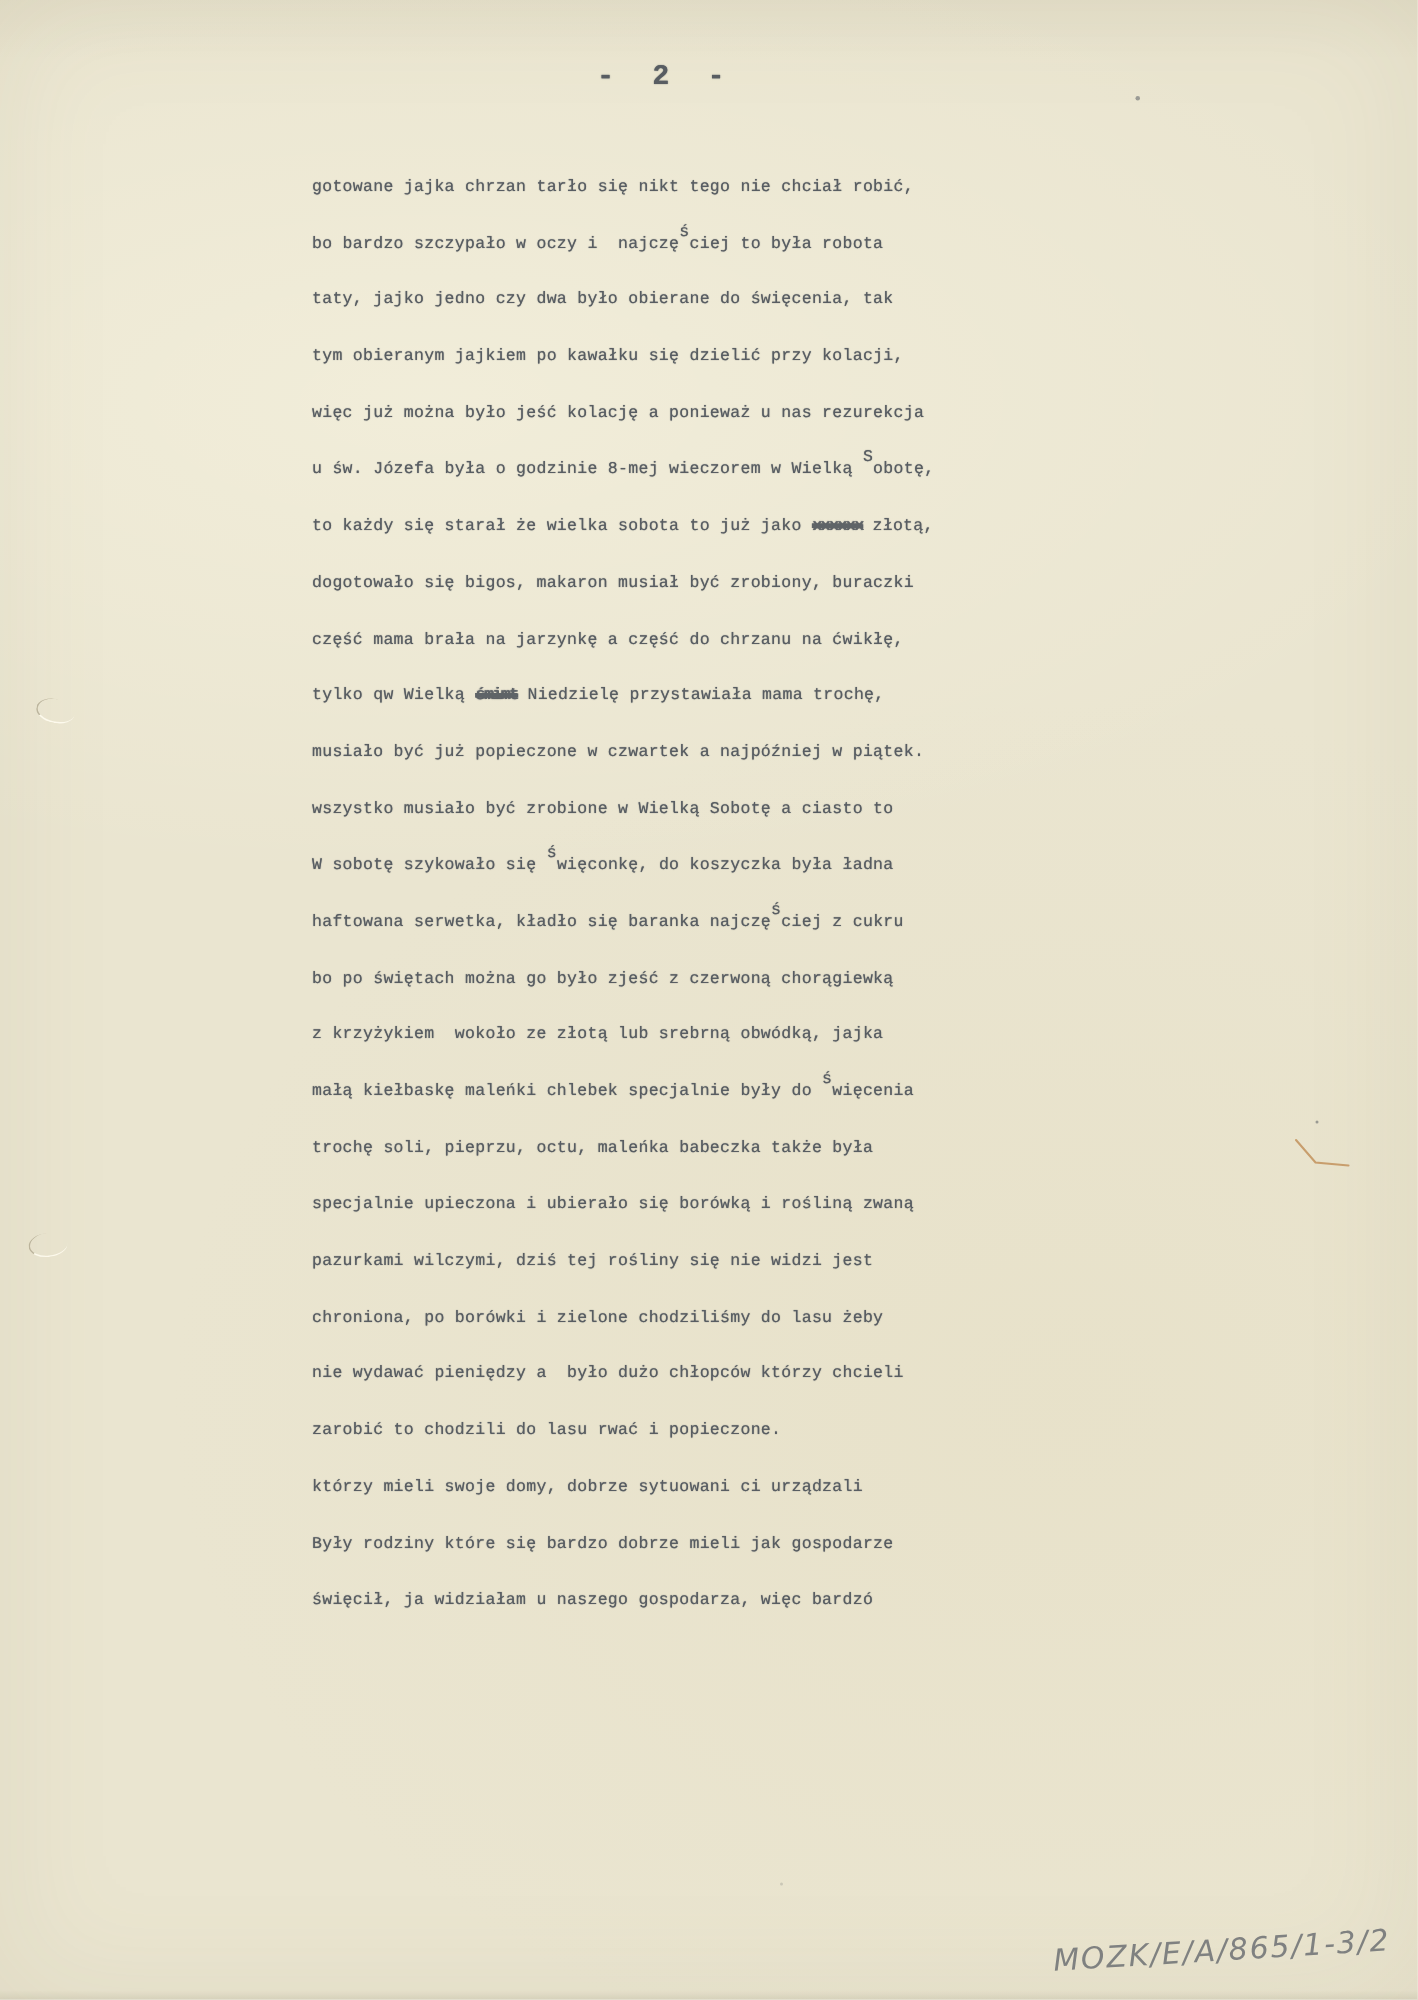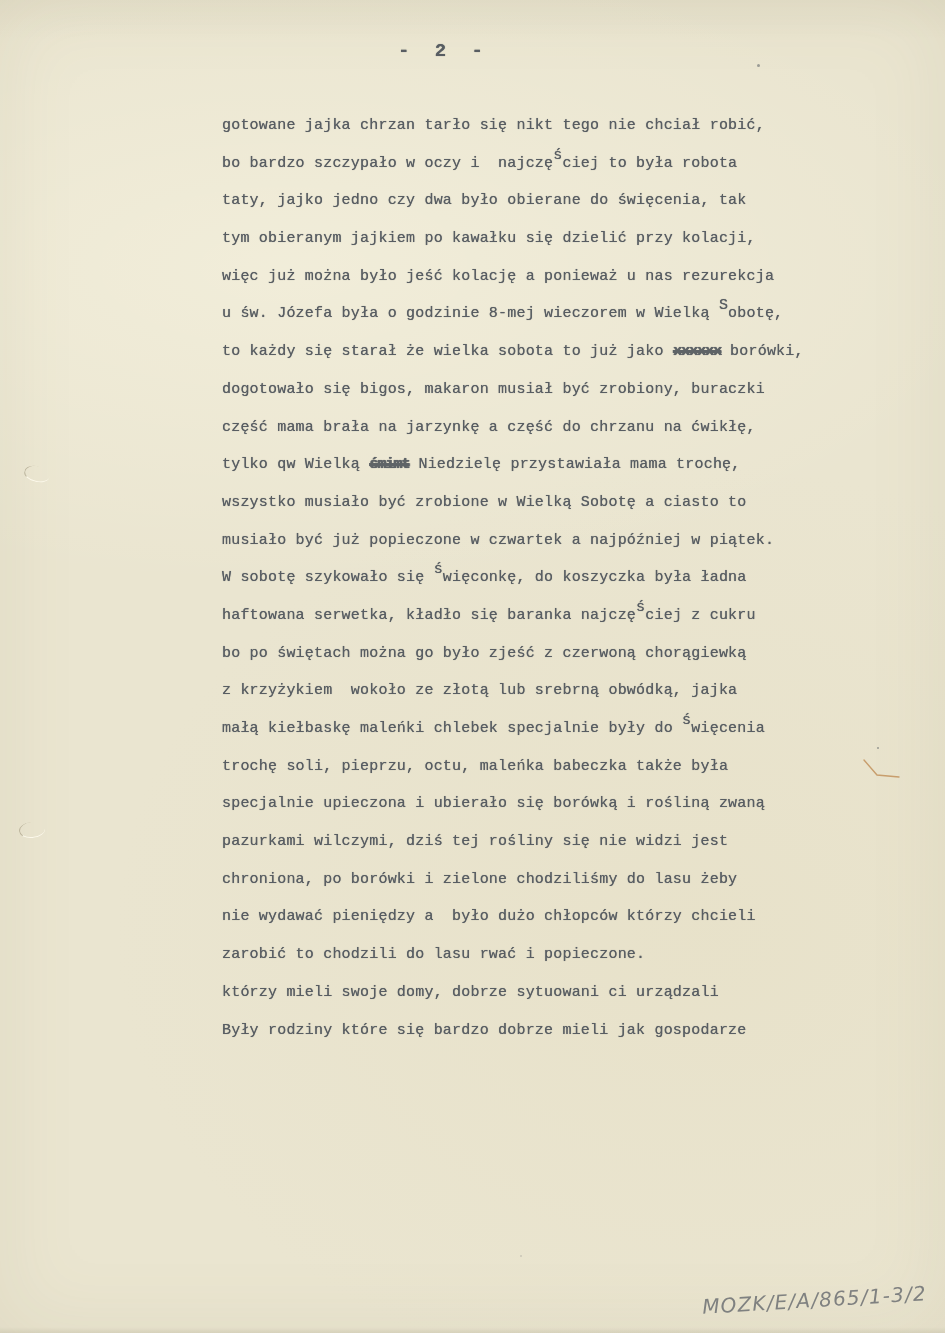--- a/index.html
+++ b/index.html
@@ -28,35 +28,35 @@
     text-align: center;
     font-size: 19px;
     font-weight: bold;
     letter-spacing: 7px;
     color: var(--ink, #585d62);
     text-shadow: 0 0 0.8px rgba(80,86,92,0.9);
   }
 
   .text-block {
     position: absolute;
-    left: 222px;
+    left: 208px;
     top: 107px;
     width: 700px;
-    font-size: 15px;
+    font-size: 11px;
     line-height: 37.7px;
     color: var(--ink, #585d62);
     letter-spacing: 0.2px;
     text-shadow: 0 0 0.7px rgba(80,86,92,0.85);
   }
   .line { white-space: pre; height: 37.7px; }
 
   .sup { position: relative; top: -8px; }
 
   .strike {
-    font-weight: bold;
+    font-weight: normal;
     letter-spacing: -1px;
     text-decoration: line-through;
     text-decoration-thickness: 3px;
     text-shadow: 0 0 1px var(--ink, #585d62), 0.7px 0.3px 0 var(--ink, #585d62);
     opacity: 0.95;
   }
 
   .archival-ref {
     position: absolute;
     left: 702px;
@@ -100,39 +100,40 @@
 
   <div class="page-number">- 2 -</div>
 
   <div class="text-block">
       <div class="line"><span>gotowane jajka chrzan tarło się nikt tego nie chciał robić,</span></div>
       <div class="line"><span>bo bardzo szczypało w oczy i  najczę</span><span class="sup">ś</span><span>ciej to była robota</span></div>
       <div class="line"><span>taty, jajko jedno czy dwa było obierane do święcenia, tak</span></div>
       <div class="line"><span>tym obieranym jajkiem po kawałku się dzielić przy kolacji,</span></div>
       <div class="line"><span>więc już można było jeść kolację a ponieważ u nas rezurekcja</span></div>
       <div class="line"><span>u św. Józefa była o godzinie 8-mej wieczorem w Wielką </span><span class="sup">S</span><span>obotę,</span></div>
-      <div class="line"><span>to każdy się starał że wielka sobota to już jako </span><span class="strike">xxxxxx</span><span> borówki,</span></div>
+      <div class="line"><span>to każdy się starał że wielka sobota to już jako </span><span class="strike">xxxxxx</span><span> złotą,</span></div>
       <div class="line"><span>dogotowało się bigos, makaron musiał być zrobiony, buraczki</span></div>
       <div class="line"><span>część mama brała na jarzynkę a część do chrzanu na ćwikłę,</span></div>
       <div class="line"><span>tylko qw Wielką </span><span class="strike">śmimt</span><span> Niedzielę przystawiała mama trochę,</span></div>
+      <div class="line"><span>musiało być już popieczone w czwartek a najpóźniej w piątek.</span></div>
       <div class="line"><span>wszystko musiało być zrobione w Wielką Sobotę a ciasto to</span></div>
-      <div class="line"><span>musiało być już popieczone w czwartek a najpóźniej w piątek.</span></div>
       <div class="line"><span>W sobotę szykowało się </span><span class="sup">ś</span><span>więconkę, do koszyczka była ładna</span></div>
       <div class="line"><span>haftowana serwetka, kładło się baranka najczę</span><span class="sup">ś</span><span>ciej z cukru</span></div>
       <div class="line"><span>bo po świętach można go było zjeść z czerwoną chorągiewką</span></div>
       <div class="line"><span>z krzyżykiem  wokoło ze złotą lub srebrną obwódką, jajka</span></div>
       <div class="line"><span>małą kiełbaskę maleńki chlebek specjalnie były do </span><span class="sup">ś</span><span>więcenia</span></div>
       <div class="line"><span>trochę soli, pieprzu, octu, maleńka babeczka także była</span></div>
       <div class="line"><span>specjalnie upieczona i ubierało się borówką i rośliną zwaną</span></div>
       <div class="line"><span>pazurkami wilczymi, dziś tej rośliny się nie widzi jest</span></div>
       <div class="line"><span>chroniona, po borówki i zielone chodziliśmy do lasu żeby</span></div>
       <div class="line"><span>nie wydawać pieniędzy a  było dużo chłopców którzy chcieli</span></div>
       <div class="line"><span>zarobić to chodzili do lasu rwać i popieczone.</span></div>
       <div class="line"><span>którzy mieli swoje domy, dobrze sytuowani ci urządzali</span></div>
       <div class="line"><span>Były rodziny które się bardzo dobrze mieli jak gospodarze</span></div>
+      <div class="line"><span>święcił, ja widziałam u naszego gospodarza, więc bardzó</span></div>
     </div>
 
   <div class="archival-ref">MOZK/E/A/865/1-3/2</div>
 
   <span class="crease crease-1"></span>
   <span class="crease crease-2"></span>
 
   <span class="check-mark">
     <svg width="40" height="24" viewBox="0 0 40 24">
       <polyline points="2,2 15,17 37,19" fill="none" stroke="#c89e6d" stroke-width="1.4" stroke-linecap="round"></polyline>

